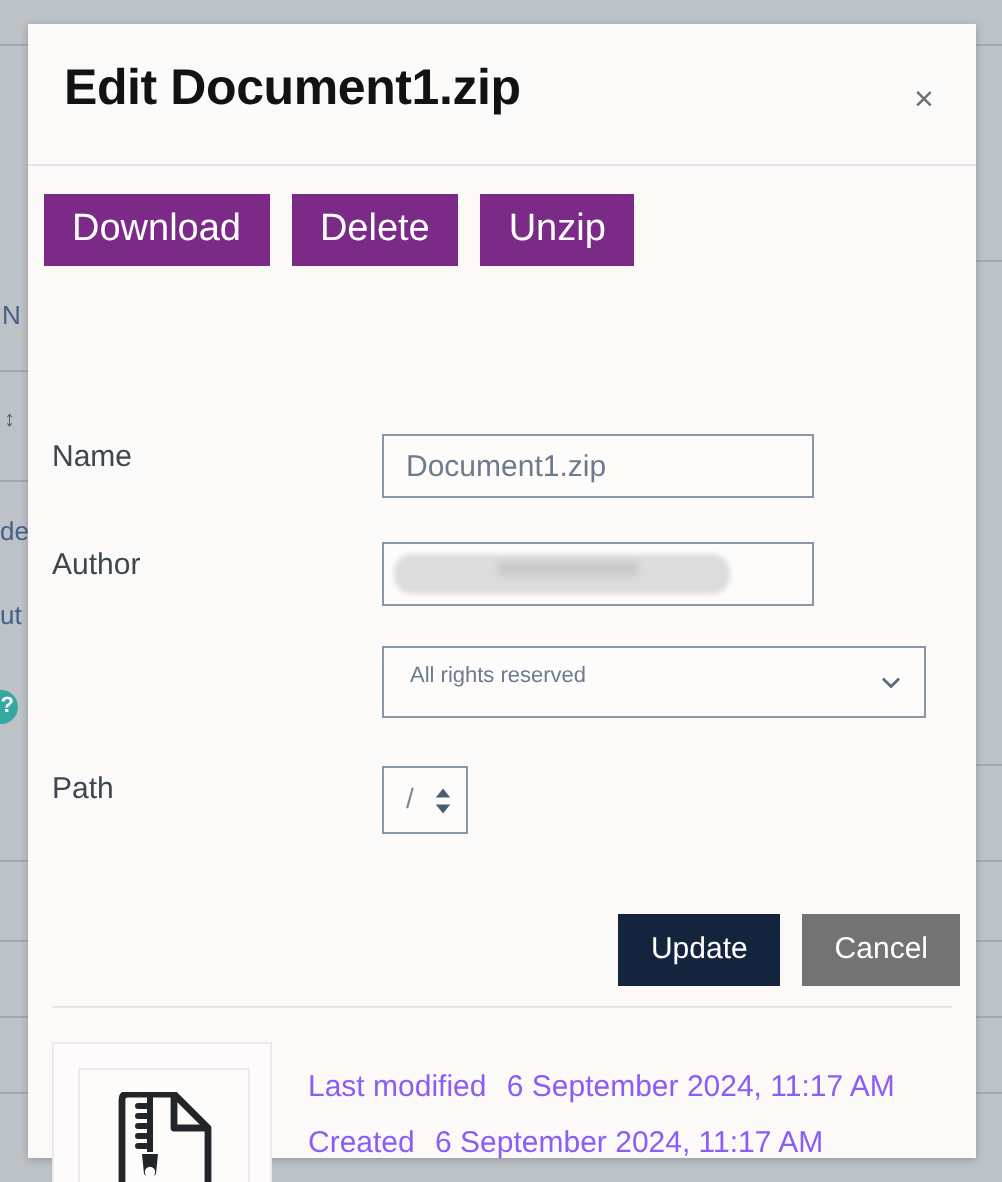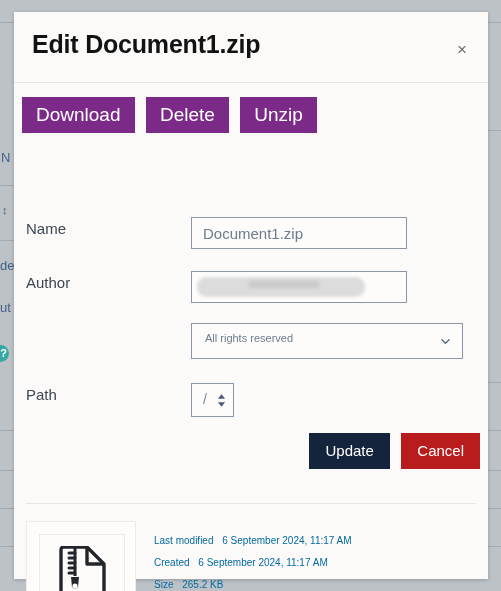--- a/index.html
+++ b/index.html
@@ -258,26 +258,27 @@
   
   .footer-actions {
     position: absolute;
     right: 8px;
     top: 350px;
   }
   .btn-update {
     background: #14243c;
   }
   .btn-cancel {
-    background: #b91c1c;
+    background: #737373;
     margin-right: 0;
   }
   .btn-wide {
     font-size: 15px;
     padding: 10px 16px 11px;
+    margin-top: 24px;
   }
 
   
   .separator {
     position: absolute;
     left: 12px;
     right: 12px;
     top: 420px;
     height: 1px;
     background: #e8e6e5;
@@ -313,22 +314,22 @@
     left: 50%;
     top: 50%;
     transform: translate(-50%, -50%);
   }
   .meta-list {
     position: absolute;
     left: 140px;
     top: 14px;
   }
   .meta-row {
-    font-size: 10px;
-    color: #0369a1;
+    font-size: 15px;
+    color: #8b5cf6;
     margin-bottom: 11px;
     white-space: nowrap;
   }
   .meta-key { margin-right: 6px; }
   .meta-val { }
 </style>
 </head>
 <body>
 
 <div id="page-backdrop">

